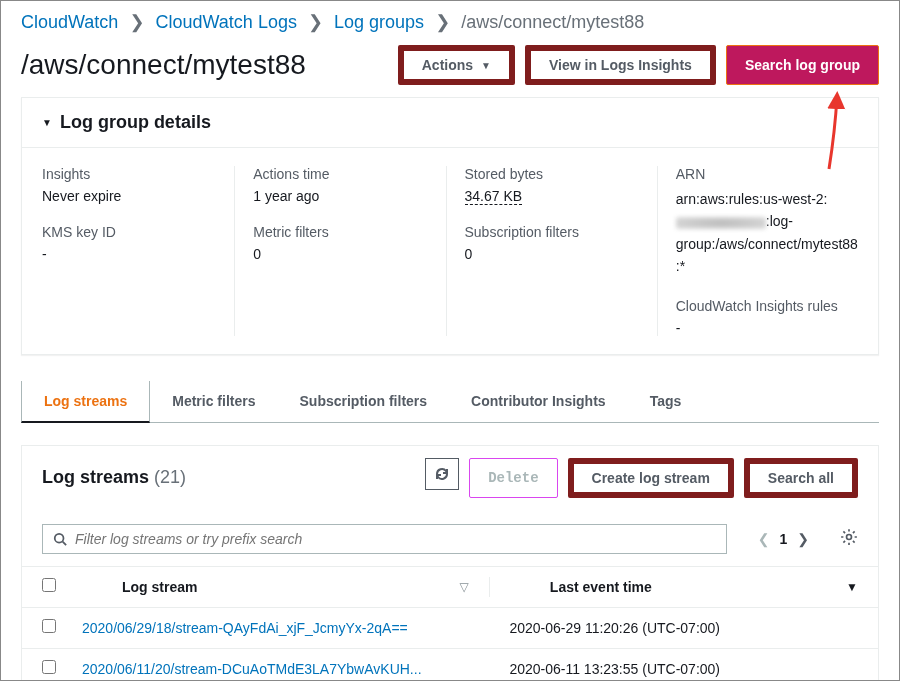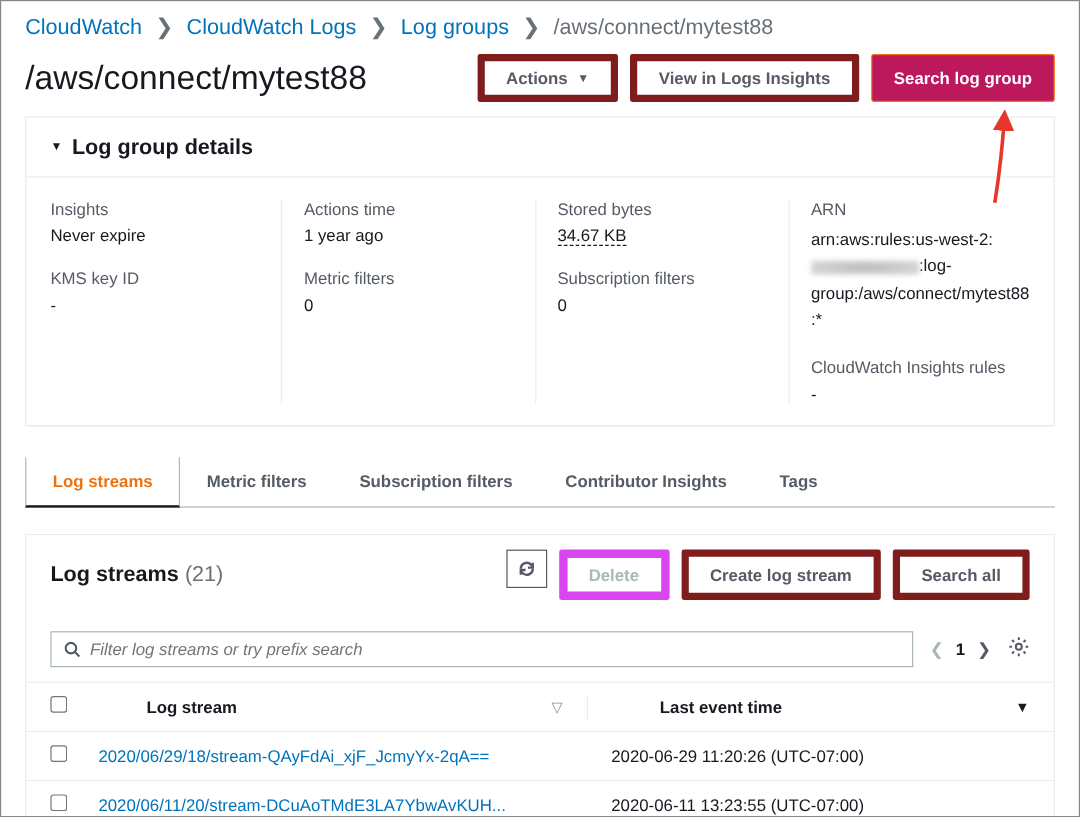--- a/index.html
+++ b/index.html
@@ -44,22 +44,23 @@
     display: inline-flex;
     align-items: center;
     gap: 8px;
   }
   .btn-primary {
     background: #be185d;
     border: 1px solid #ec7211;
     color: #fff;
   }
   .btn-disabled {
-    border: 7px solid #d946ef;
+    border: 1px solid #d946ef;
     color: #aab7b8;
+    font-family: Liberation Mono, monospace;
   }
   .panel {
     border: 1px solid #eaeded;
     margin: 0 20px;
     background: #fff;
     box-shadow: 0 1px 1px rgba(0,0,0,0.05);
   }
   .panel-header {
     padding: 14px 20px;
     font-size: 18px;
@@ -134,21 +135,21 @@
     border: 1px solid #545b64;
     background: #fff;
     width: 34px; height: 32px;
     display: inline-flex; align-items:center; justify-content:center;
     cursor: pointer;
   }
   .filter-row {
     display: flex;
     align-items: center;
     padding: 16px 20px 12px 20px;
-    gap: 14px;
+    gap: 31px;
   }
   .search-box {
     flex: 1;
     border: 1px solid #aab7b8;
     display: flex;
     align-items: center;
     padding: 6px 10px;
     gap: 8px;
   }
   .search-box input {

